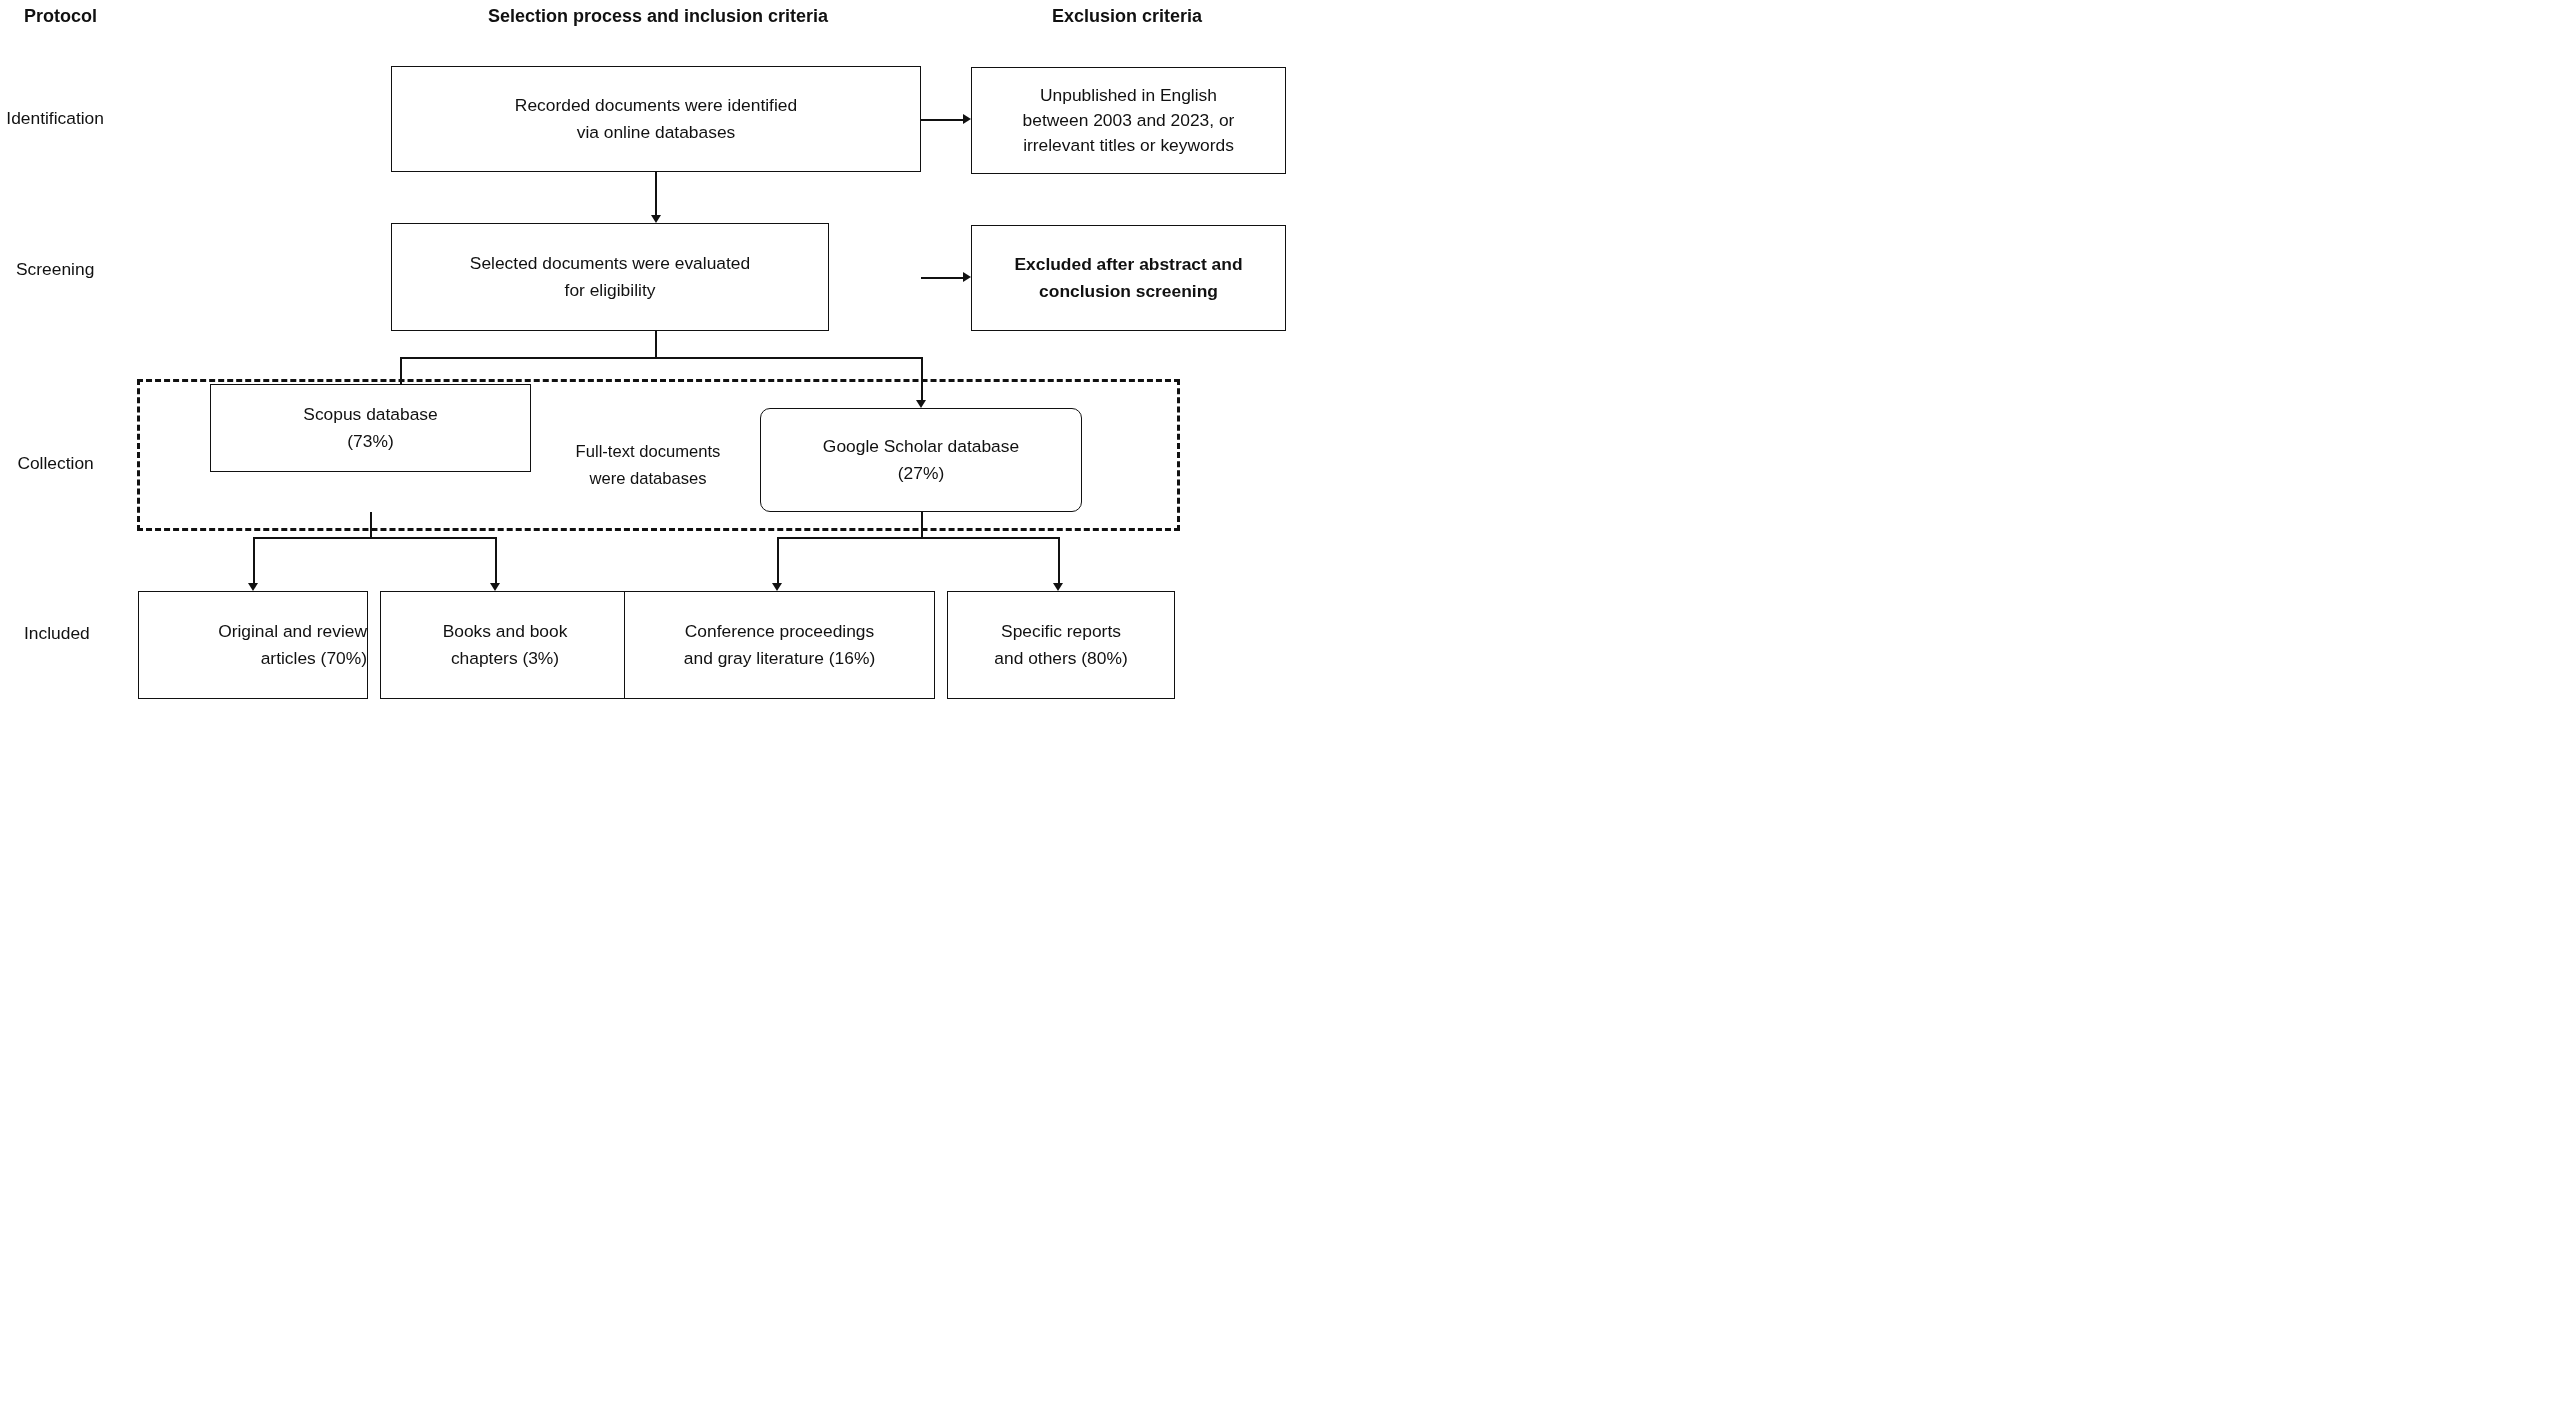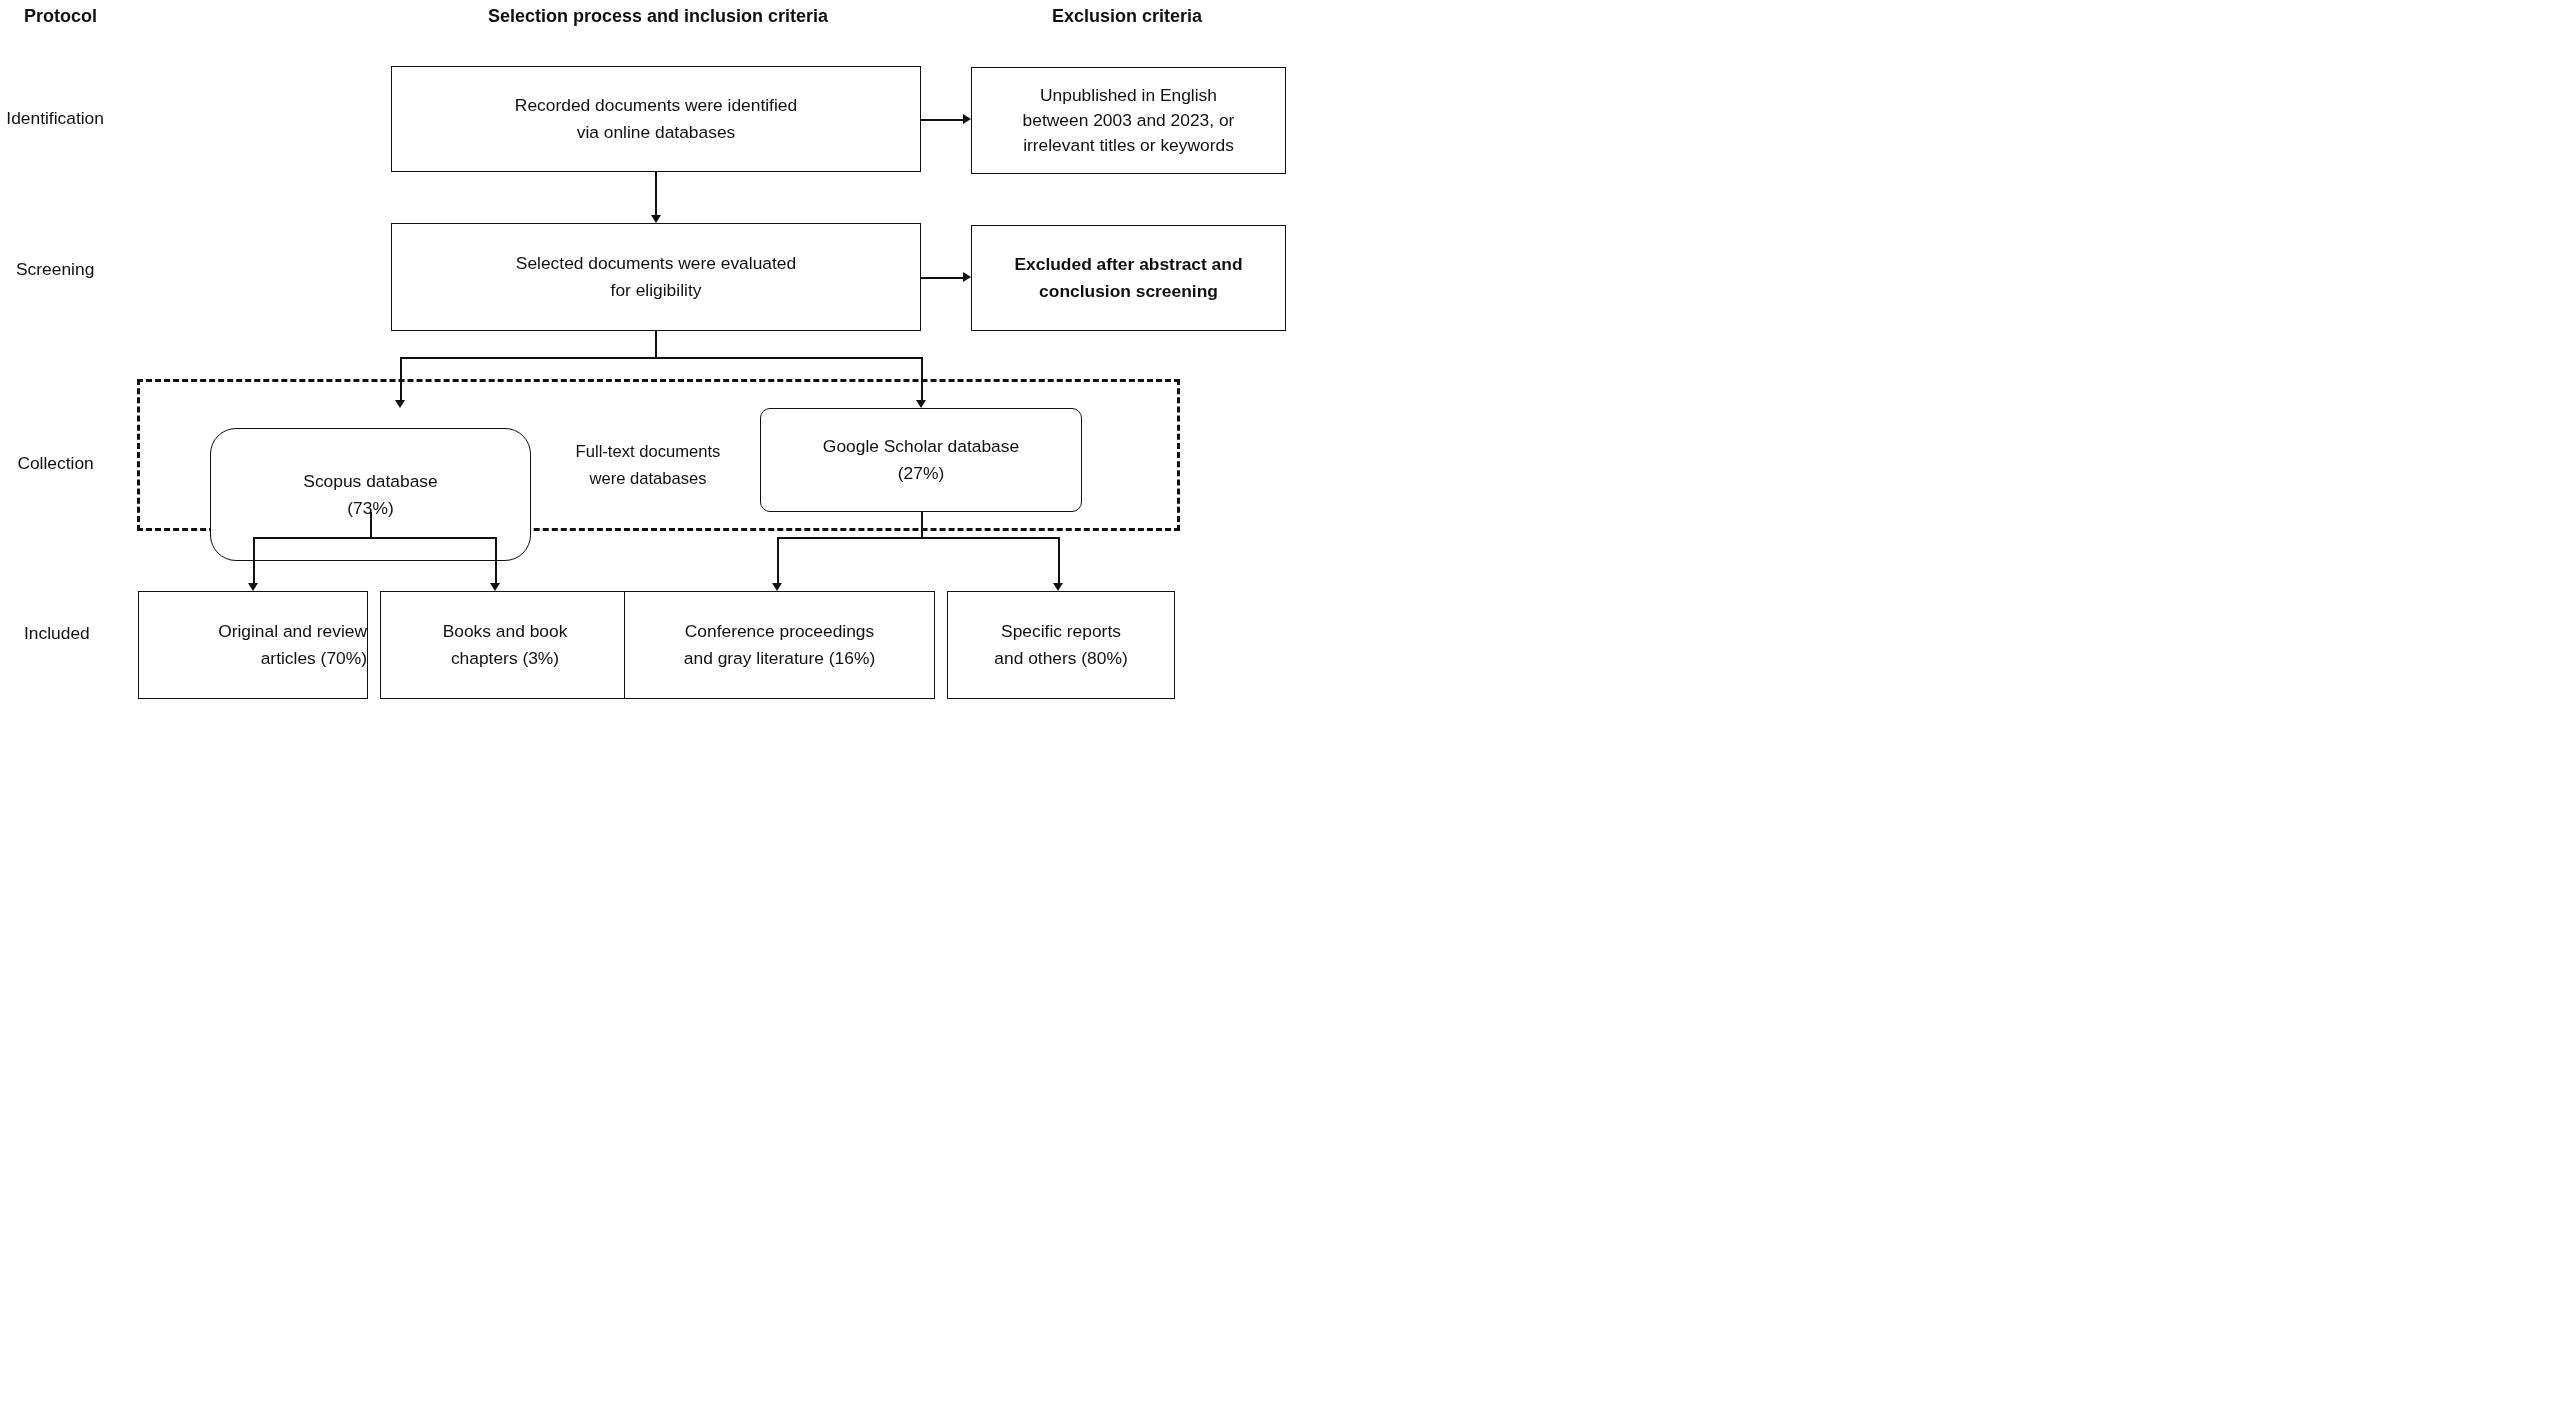--- a/index.html
+++ b/index.html
@@ -96,42 +96,42 @@
     <div>between 2003 and 2023, or</div>
     <div>irrelevant titles or keywords</div>
   </div>
 
   <div class="hline" style="left:921px; top:119px; width:43px;"></div>
   <div class="arrow-right" style="left:963px; top:114px;"></div>
 
   <div class="vline" style="left:655px; top:172px; height:44px;"></div>
   <div class="arrow-down" style="left:651px; top:215px;"></div>
 
-  <div class="box" style="left:391px; top:223px; width:530px; height:108px;">
+  <div class="box" style="left:391px; top:223px; width:438px; height:108px;">
     <div>Selected documents were evaluated</div>
     <div>for eligibility</div>
   </div>
   <div class="box" style="left:971px; top:225px; width:315px; height:106px;font-weight:bold;">
     <div>Excluded after abstract and</div>
     <div>conclusion screening</div>
   </div>
 
   <div class="hline" style="left:921px; top:277px; width:43px;"></div>
   <div class="arrow-right" style="left:963px; top:272px;"></div>
 
   <div class="vline" style="left:655px; top:331px; height:27px;"></div>
   <div class="hline" style="left:400px; top:357px; width:522px;"></div>
   <div class="vline" style="left:400px; top:357px; height:44px;"></div>
   <div class="vline" style="left:921px; top:357px; height:44px;"></div>
   <div class="arrow-down" style="left:395px; top:400px;"></div>
   <div class="arrow-down" style="left:916px; top:400px;"></div>
 
   <div class="dashed-region" style="left:137px; top:379px; width:1043px; height:152px;"></div>
 
-  <div class="box" style="left:210px; top:428px; width:321px; height:133px;border-radius:26px;">
+  <div class="box" style="left:210px; top:384px; width:321px; height:88px;">
     <div>Scopus database</div>
     <div>(73%)</div>
   </div>
 
   <div class="note" style="left:553px; top:439px; width:190px;">
     <div>Full-text documents</div>
     <div>were databases</div>
   </div>
 
   <div class="box" style="left:760px; top:408px; width:322px; height:104px;border-radius:10px;">

